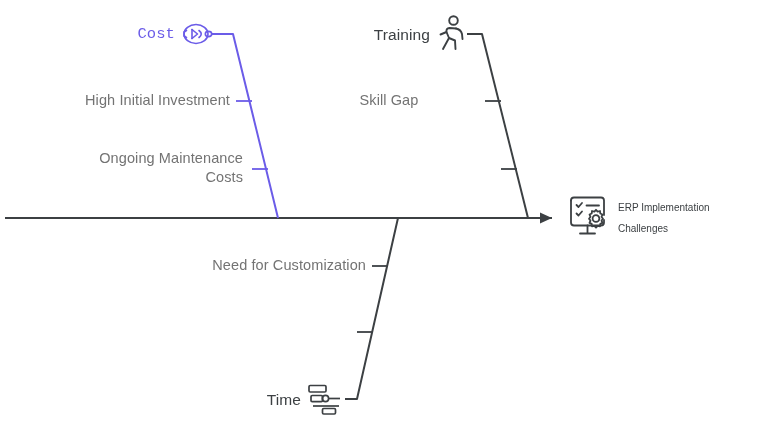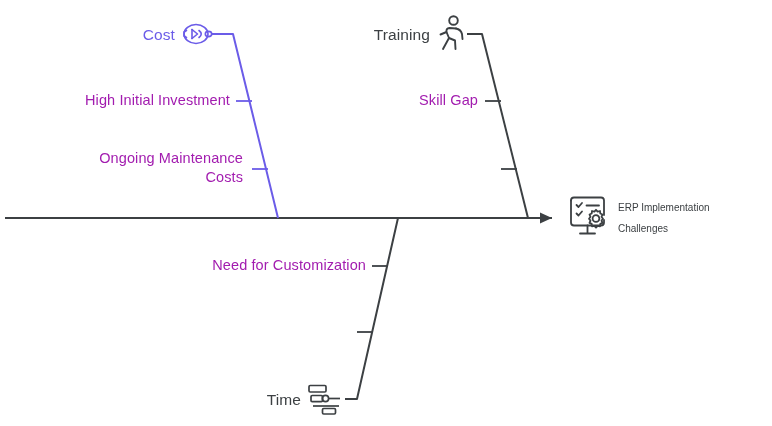--- a/index.html
+++ b/index.html
@@ -21,21 +21,21 @@
   }
   #fishbone-svg {
     position: absolute;
     top: 0;
     left: 0;
     width: 772px;
     height: 426px;
   }
   .lbl {
     position: absolute;
-    color: #a21caf;
+    color: #737373;
     font-size: 14.5px;
     line-height: 19px;
     white-space: pre-line;
     letter-spacing: 0.1px;
   }
   .lbl.right {
     text-align: right;
   }
   .lbl.cat {
     font-size: 15.5px;
@@ -120,30 +120,30 @@
       <line x1="580" y1="233.5" x2="595" y2="233.5"></line>
       <path d="M 576.5 205 L 578.5 207 L 582 203"></path>
       <path d="M 576.5 213.5 L 578.5 215.5 L 582 211.5"></path>
       <line x1="586.5" y1="205.5" x2="599" y2="205.5"></line>
       <circle cx="596" cy="218.5" r="3.4"></circle>
       <path d="M 596 209.8 L 597.6 211.6 L 600 211 L 600.3 213.5 L 602.5 214.5 L 601.5 216.8 L 603 218.7 L 601.5 220.6 L 602.5 222.9 L 600.3 223.9 L 600 226.4 L 597.6 225.8 L 596 227.6 L 594.4 225.8 L 592 226.4 L 591.7 223.9 L 589.5 222.9 L 590.5 220.6 L 589 218.7 L 590.5 216.8 L 589.5 214.5 L 591.7 213.5 L 592 211 L 594.4 211.6 Z"></path>
     </g>
 
   </svg>
 
-  <div class="lbl cat cost-accent right" style="left: 60px; top: 25px; width: 115px;">Cost</div>
+  <div class="lbl cat cost-accent right" style="left: 60px; top: 25px; width: 115px; font-family: Liberation Mono, monospace;">Cost</div>
 
   <div class="lbl right" style="left: 20px; top: 91px; width: 210px;">High Initial Investment</div>
 
   <div class="lbl right" style="left: 40px; top: 149px; width: 203px;">Ongoing Maintenance
 Costs</div>
 
   <div class="lbl cat right" style="left: 300px; top: 25px; width: 130px;">Training</div>
 
-  <div class="lbl right" style="left: 300px; top: 91px; width: 178px;">Skill Gap</div>
+  <div class="lbl right" style="left: 300px; top: 91px; width: 178px; text-align: center;">Skill Gap</div>
 
 
   <div class="lbl cat right" style="left: 180px; top: 390px; width: 121px;">Time</div>
 
   <div class="lbl right" style="left: 140px; top: 256px; width: 226px;">Need for Customization</div>
 
 
   <div class="head-label">ERP Implementation
 Challenges</div>
 

